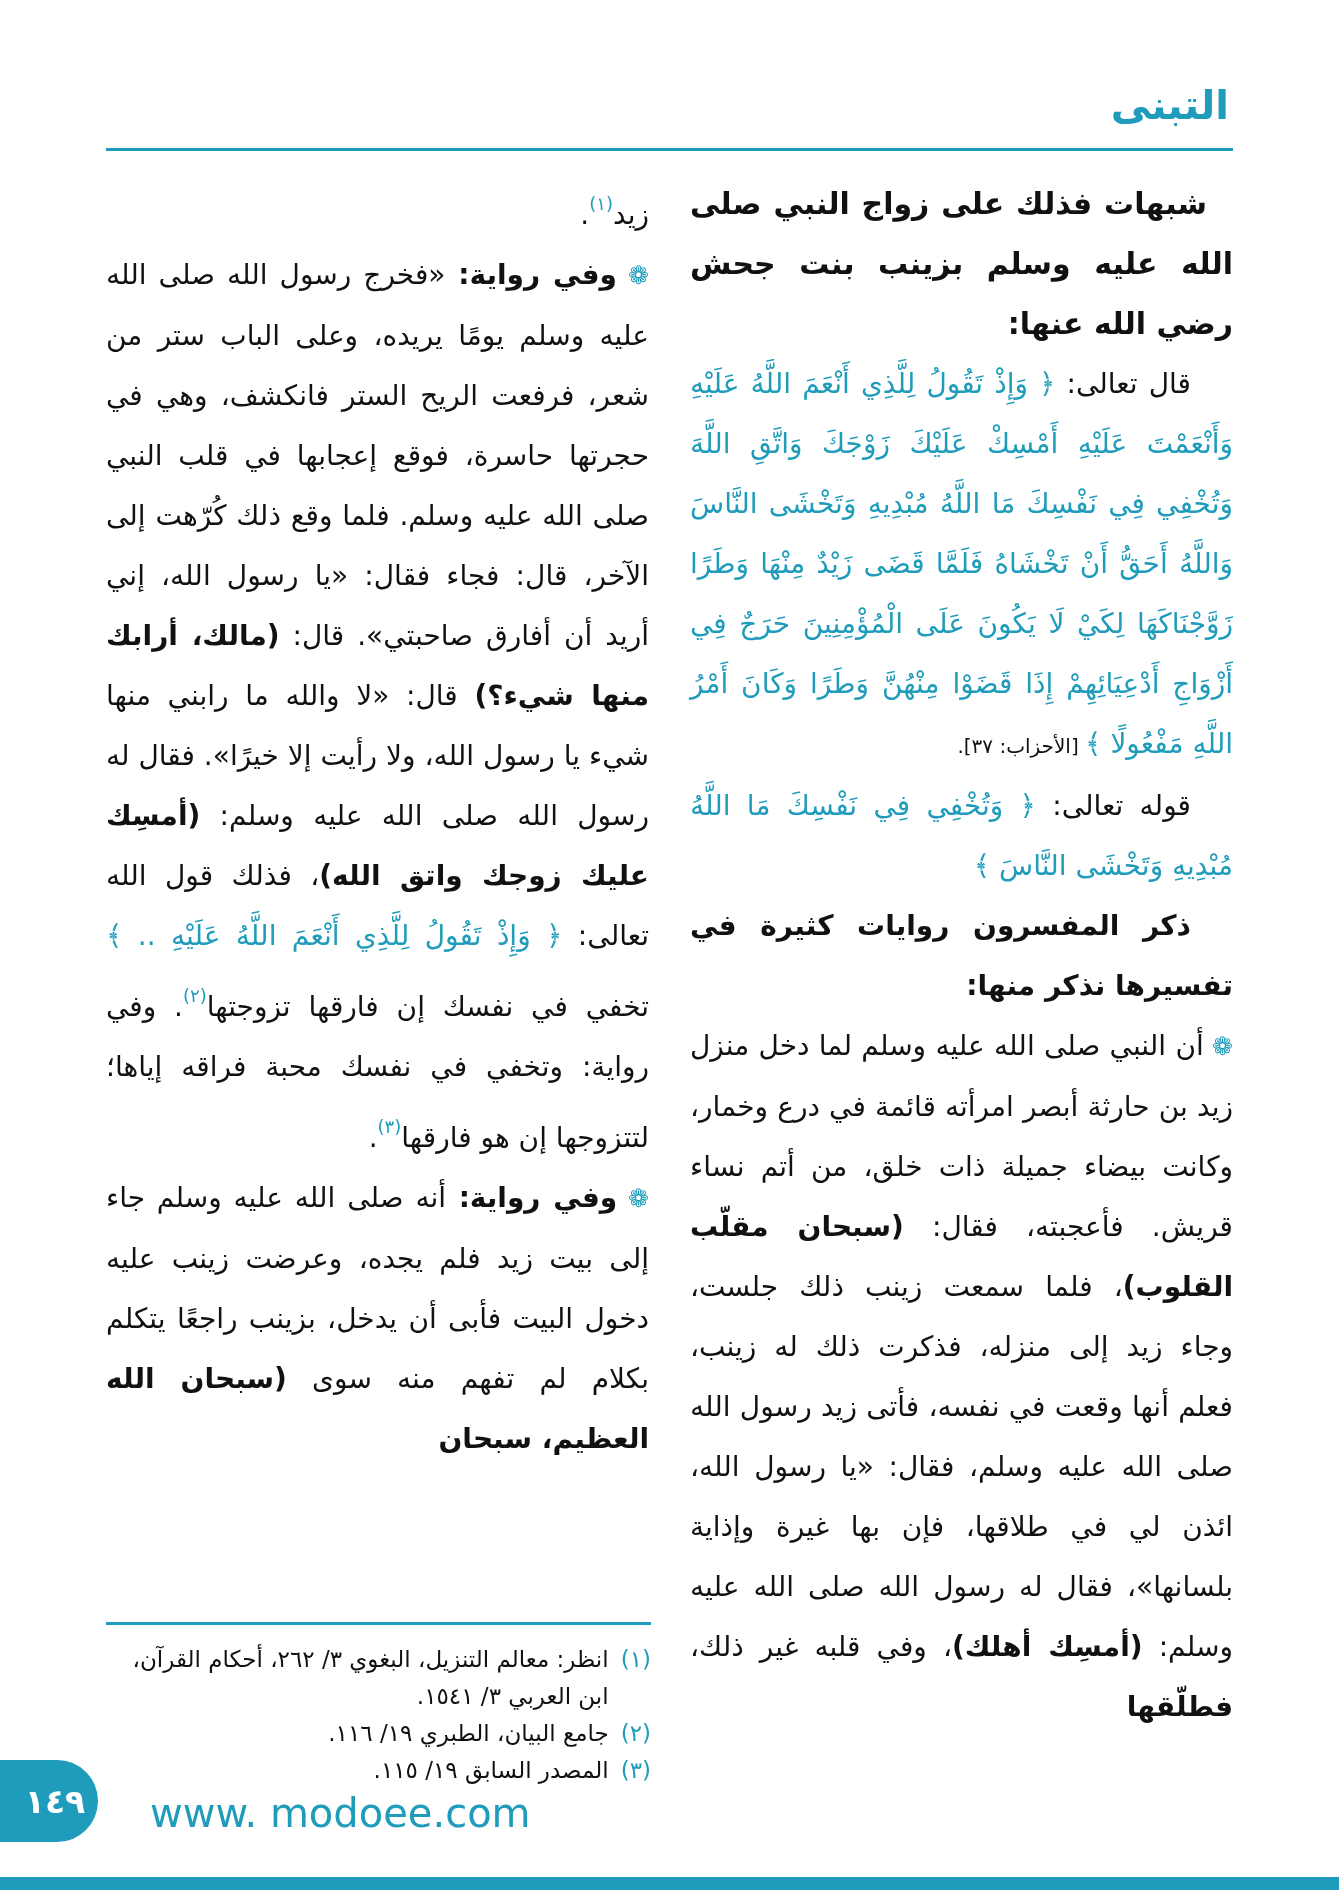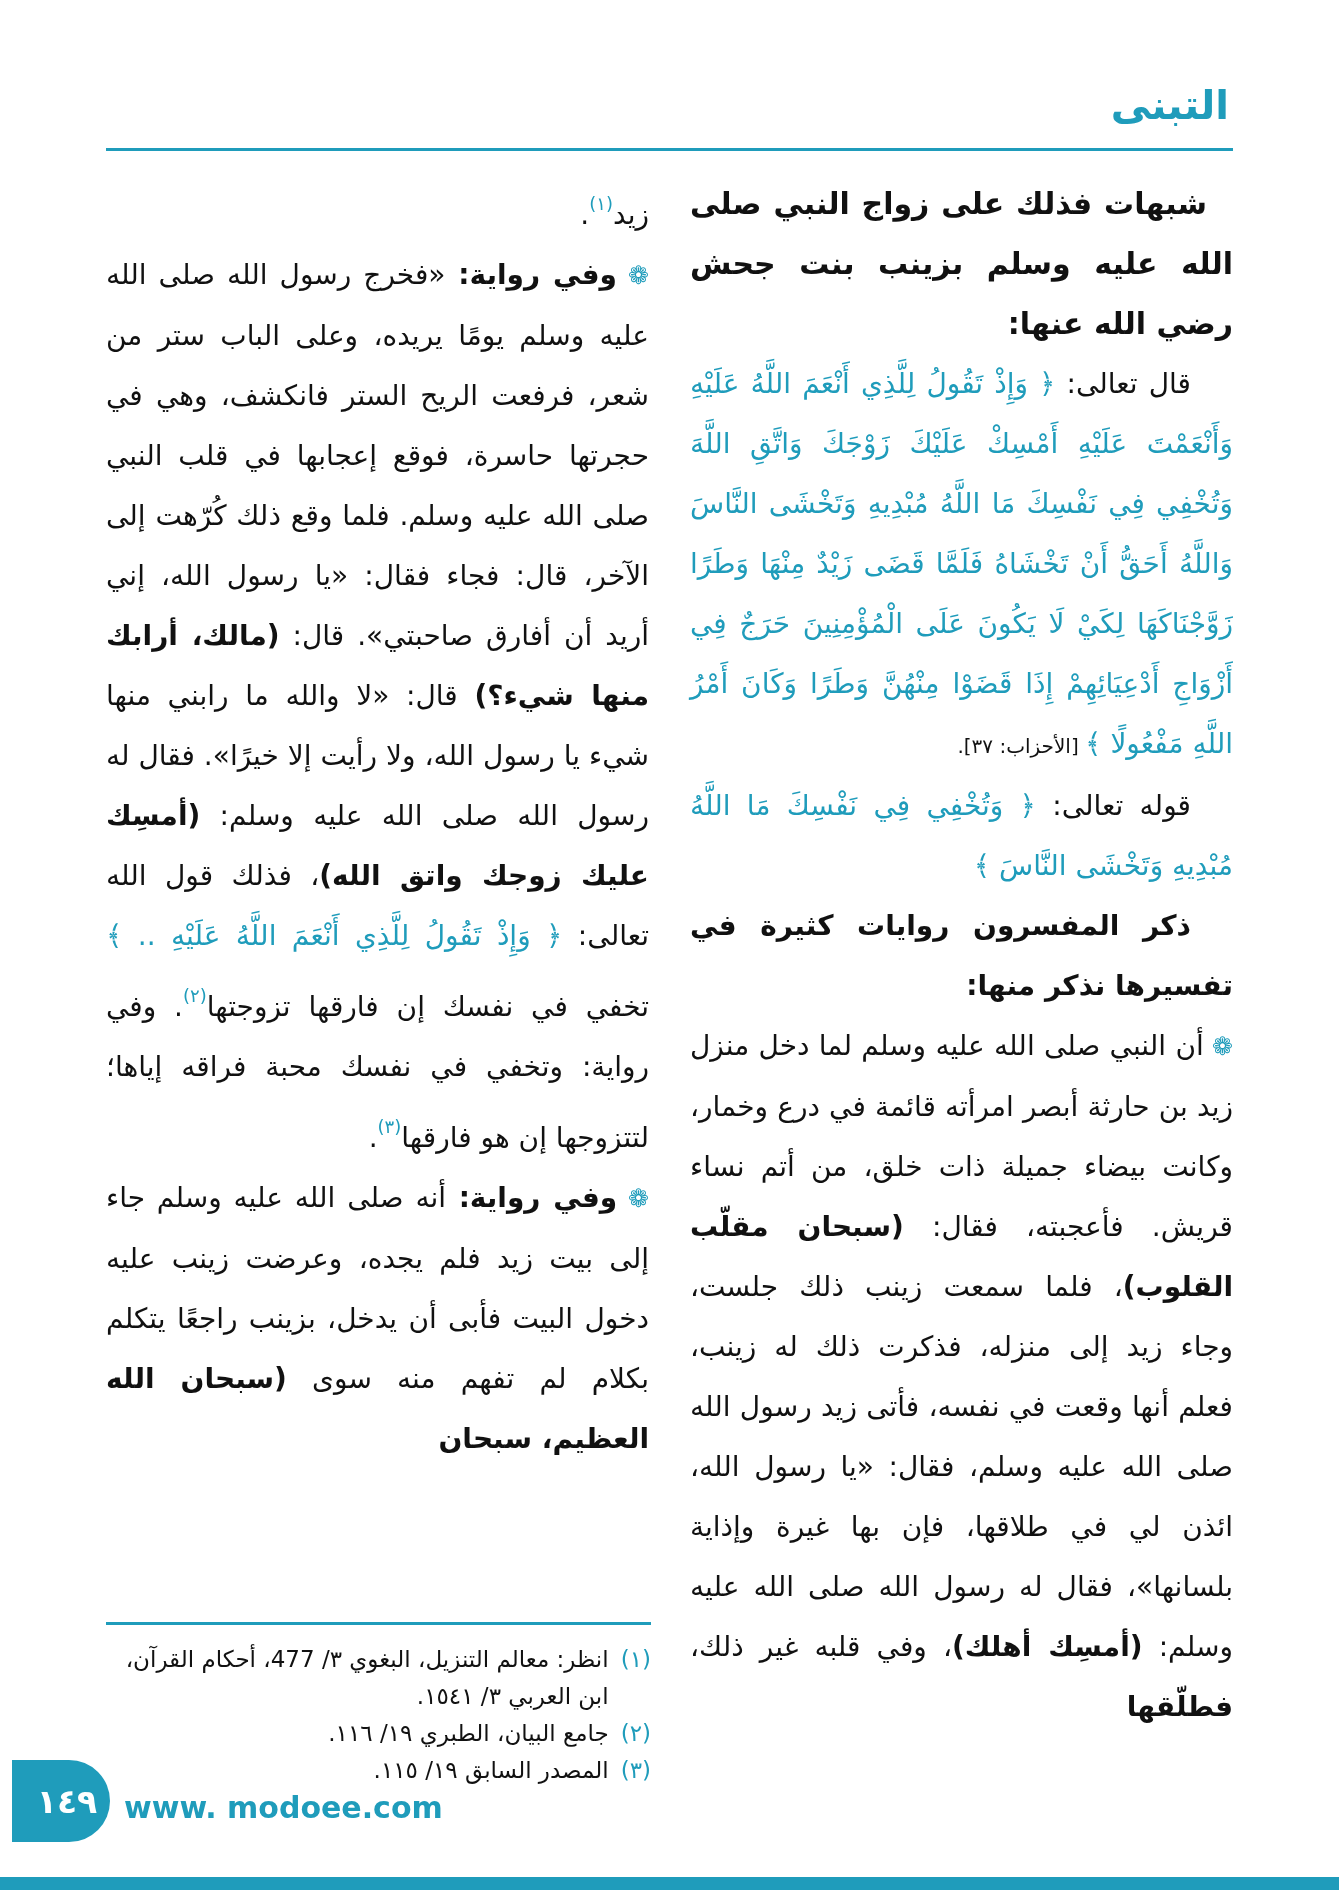--- a/index.html
+++ b/index.html
@@ -57,28 +57,28 @@
   }
   .fn-marker { color:var(--accent); white-space:nowrap; }
   .fn-text   { color:var(--ink); }
 
   
   .footer-strip {
     position:absolute; left:0; bottom:0; width:1339px; height:13px;
     background:var(--accent);
   }
   .page-tab {
-    position:absolute; left:12px; top:1760px; width:98px; height:82px;
+    position:absolute; left:0; top:1760px; width:98px; height:82px;
     background:var(--accent); border-radius:0 46px 46px 0;
     display:flex; align-items:center; justify-content:center;padding-left:12px;
   }
   .page-tab .num { color:#ffffff; font-size:33px; font-weight:bold; }
   .website {
-    position:absolute; left:124px; top:1790px; direction:ltr;
-    color:var(--accent); font-size:30px; font-weight:bold;
+    position:absolute; left:150px; top:1790px; direction:ltr;
+    color:var(--accent); font-size:40px; font-weight:normal;
   }
 </style>
 </head>
 <body>
 
 <div class="page">
 
   <div class="header-title">التبنى</div>
   <div class="header-rule"></div>
 
@@ -96,21 +96,21 @@
       <p class="para"><span class="r-n">زيد</span><span class="r-fn">(١)</span><span class="r-n">.</span></p>
       <p class="para"><span class="r-flower">❁ </span><span class="r-b">وفي رواية: </span><span class="r-n">«فخرج رسول الله صلى الله عليه وسلم يومًا يريده، وعلى الباب ستر من شعر، فرفعت الريح الستر فانكشف، وهي في حجرتها حاسرة، فوقع إعجابها في قلب النبي صلى الله عليه وسلم. فلما وقع ذلك كُرّهت إلى الآخر، قال: فجاء فقال: «يا رسول الله، إني أريد أن أفارق صاحبتي». قال: </span><span class="r-b">(مالك، أرابك منها شيء؟)</span><span class="r-n"> قال: «لا والله ما رابني منها شيء يا رسول الله، ولا رأيت إلا خيرًا». فقال له رسول الله صلى الله عليه وسلم: </span><span class="r-b">(أمسِك عليك زوجك واتق الله)</span><span class="r-n">، فذلك قول الله تعالى: </span><span class="r-q">﴿ وَإِذْ تَقُولُ لِلَّذِي أَنْعَمَ اللَّهُ عَلَيْهِ .. ﴾</span><span class="r-n"> تخفي في نفسك إن فارقها تزوجتها</span><span class="r-fn">(٢)</span><span class="r-n">. وفي رواية: وتخفي في نفسك محبة فراقه إياها؛ لتتزوجها إن هو فارقها</span><span class="r-fn">(٣)</span><span class="r-n">.</span></p>
       <p class="para"><span class="r-flower">❁ </span><span class="r-b">وفي رواية: </span><span class="r-n">أنه صلى الله عليه وسلم جاء إلى بيت زيد فلم يجده، وعرضت زينب عليه دخول البيت فأبى أن يدخل، بزينب راجعًا يتكلم بكلام لم تفهم منه سوى </span><span class="r-b">(سبحان الله العظيم، سبحان</span></p>
     </div>
 
   </div>
 
   <div class="footnotes">
     <div class="fn-row">
       <span class="fn-marker">(١)</span>
-      <span class="fn-text">انظر: معالم التنزيل، البغوي ٣/ 477، أحكام القرآن، ابن العربي ٣/ ١٥٤١.</span>
+      <span class="fn-text">انظر: معالم التنزيل، البغوي ٣/ ٢٦٢، أحكام القرآن، ابن العربي ٣/ ١٥٤١.</span>
     </div>
     <div class="fn-row">
       <span class="fn-marker">(٢)</span>
       <span class="fn-text">جامع البيان، الطبري ١٩/ ١١٦.</span>
     </div>
     <div class="fn-row">
       <span class="fn-marker">(٣)</span>
       <span class="fn-text">المصدر السابق ١٩/ ١١٥.</span>
     </div>
   </div>

